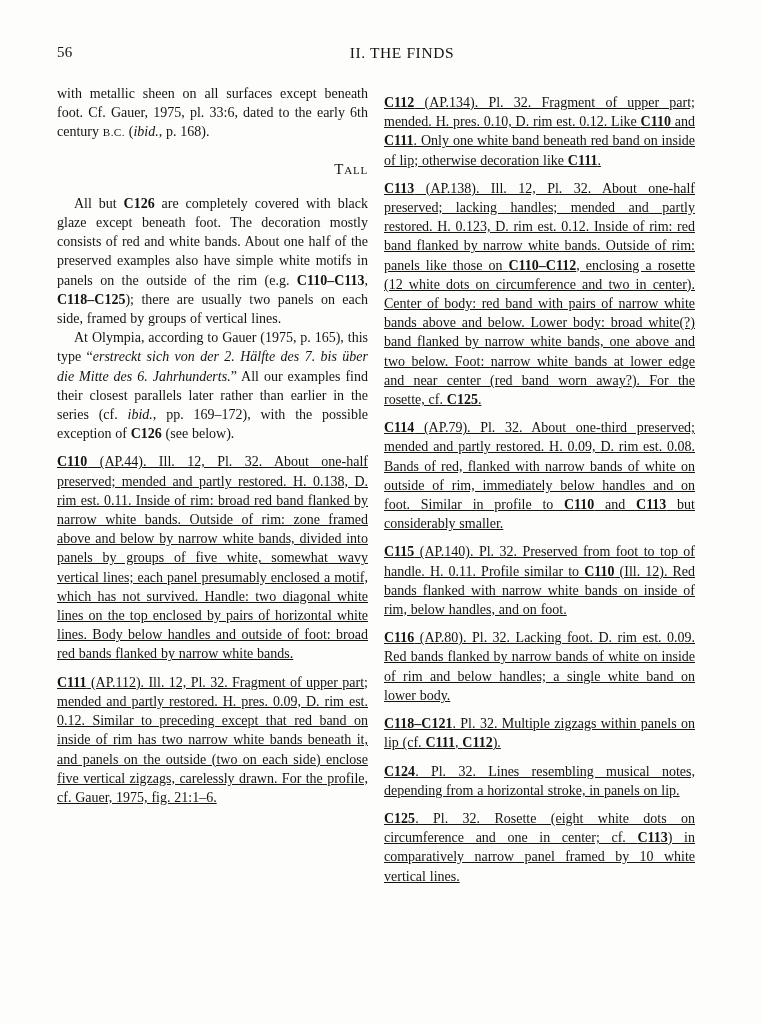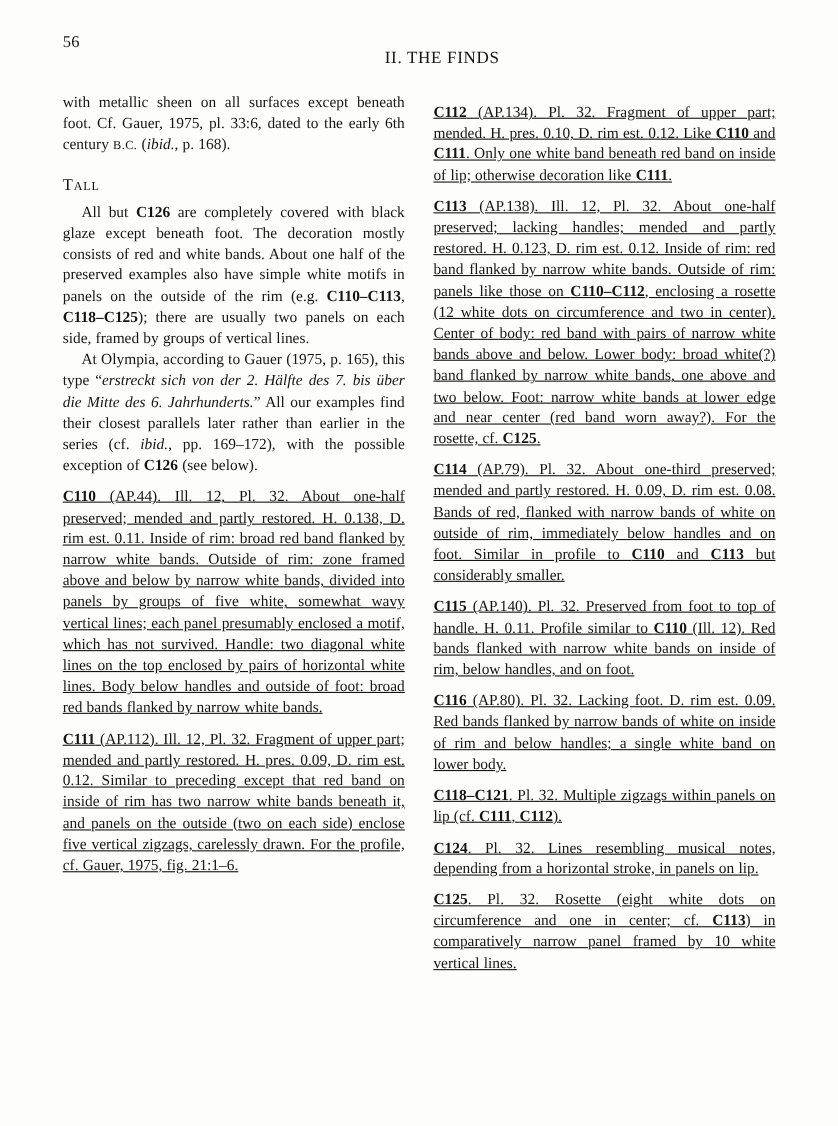--- a/index.html
+++ b/index.html
@@ -11,61 +11,61 @@
     position: relative;
     width: 762px;
     height: 1024px;
     margin: 0 auto;
     background: #fdfdfc;
     color: #141414;
     overflow: hidden;
   }
   .folio {
     position: absolute;
-    top: 31px;
+    top: 44px;
     left: 57px;
     font-size: 15px;
     letter-spacing: 0.3px;
   }
   .running-head {
     position: absolute;
     top: 44px;
     left: 0;
     right: 0;
     text-align: center;
     transform: translateX(21px);
     font-size: 15.5px;
     letter-spacing: 0.6px;
   }
   .columns {
     position: absolute;
     top: 84px;
     left: 57px;
     width: 648px;
     display: flex;
-    gap: 26px;
+    gap: 16px;
   }
   .col { width: 311px; }
   .block {
     margin: 0;
     text-align: justify;
     font-size: 14px;
     line-height: 19.2px;
     word-spacing: 0.3px;
   }
   .block.entry { margin-top: 9px; text-decoration: underline; }
   .block.para { text-indent: 17px; }
   .block.continuation { margin-top: 0; }
   .block.heading {
     margin-top: 17px;
-    margin-bottom: 5px;
+    margin-bottom: 15px;
     font-variant: small-caps;
     letter-spacing: 0.8px;
     font-size: 15px;
-    text-align: left;
+    text-align: right;
     text-indent: 0;
   }
   .seg-b { font-weight: 700; }
   .seg-i { font-style: italic; }
   .seg-sc { font-size: 0.8em; letter-spacing: 0.4px; }
 </style>
 </head>
 <body>
 
 <div class="page">

